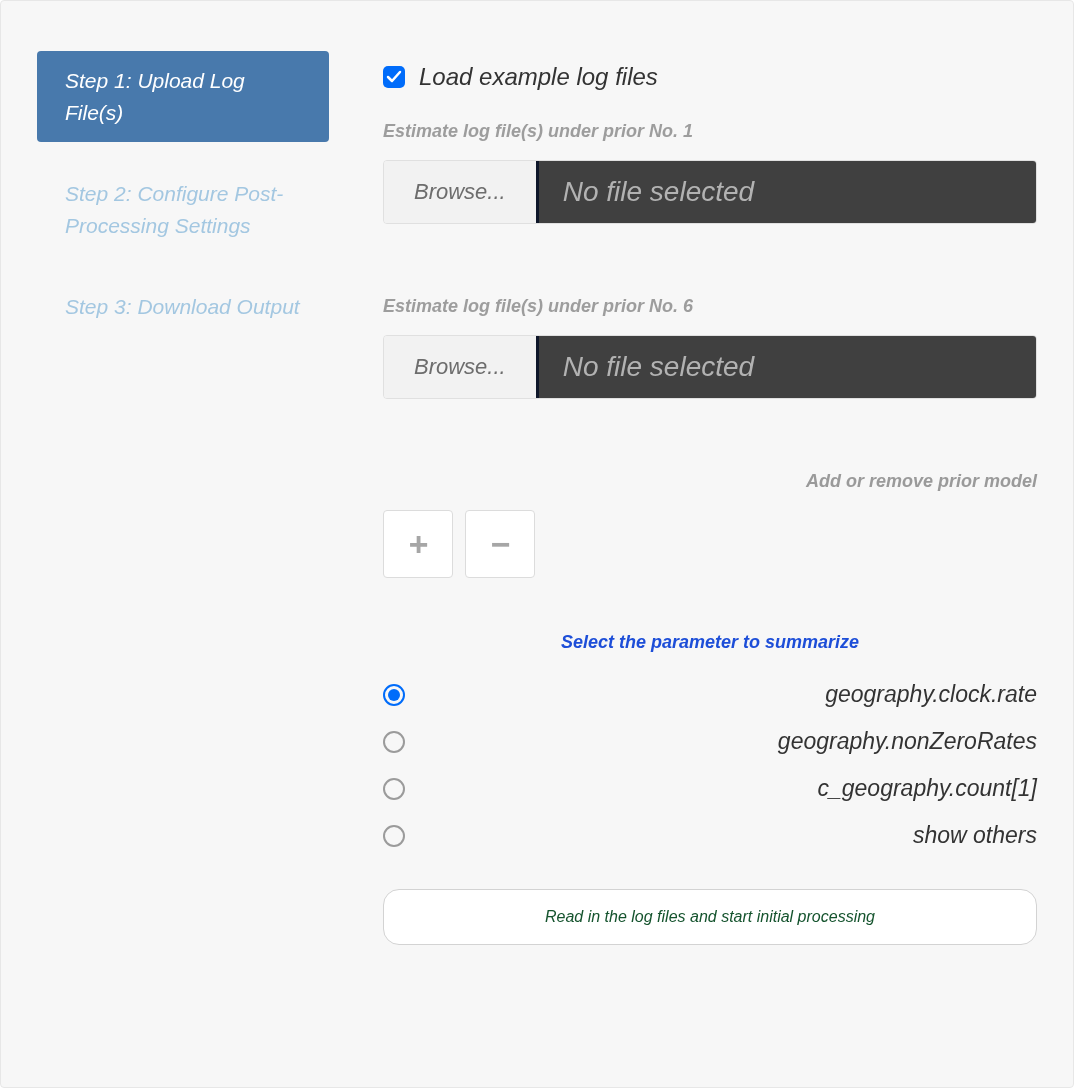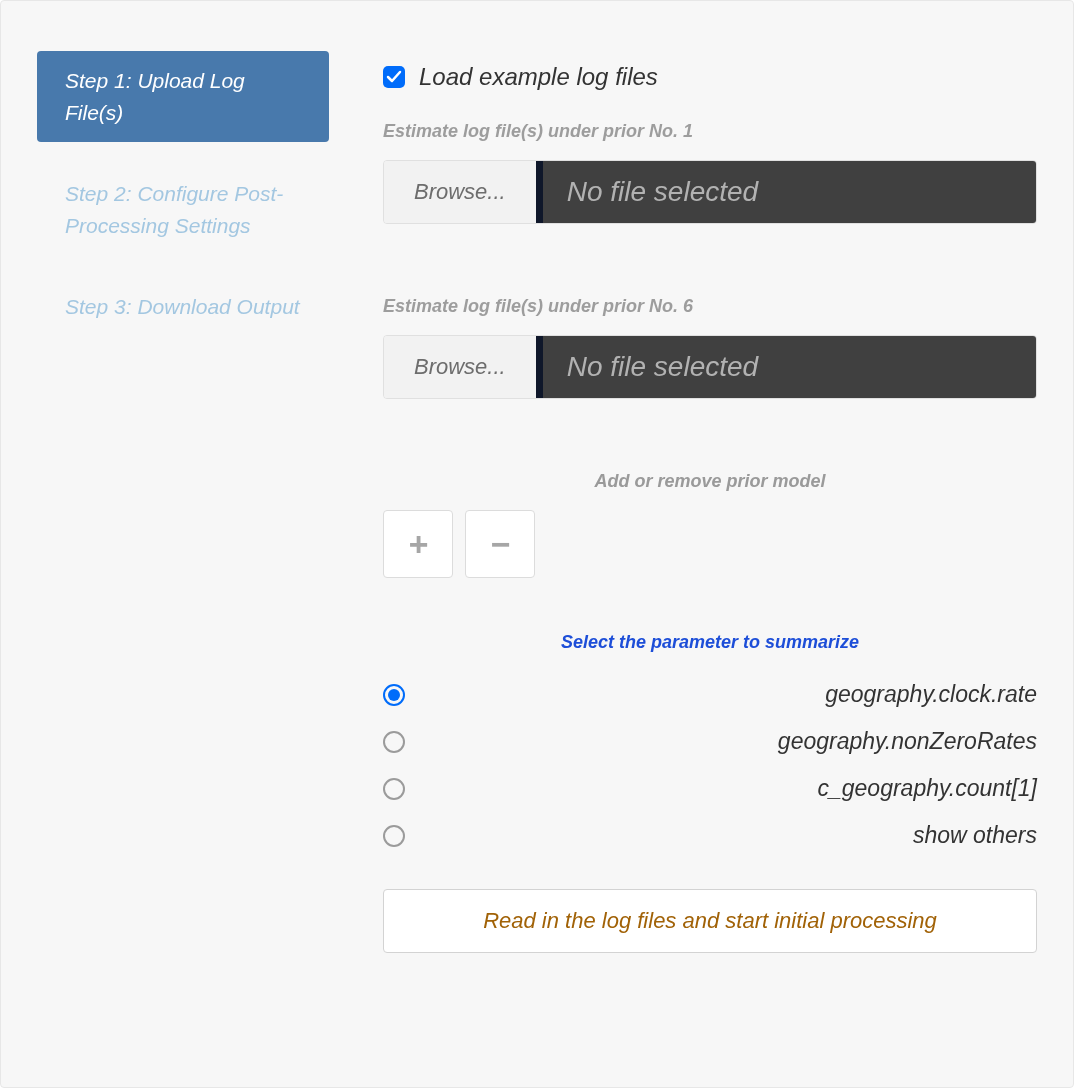--- a/index.html
+++ b/index.html
@@ -65,40 +65,40 @@
     font-size: 24px;
     color: #333;
   }
   .section-label {
     font-size: 18px;
     font-weight: 600;
     color: #9d9d9d;
     margin-bottom: 18px;
   }
   .section-label.centered {
-    text-align: center;
+    text-align: right;
     font-weight: 700;
     color: #9a9a9a;
   }
   .section-label.black {
     color: #1d4ed8;
     font-weight: 700;
     text-align: center;
   }
   .file-row {
     display: flex;
     border: 1px solid #e0e0e0;
     border-radius: 4px;
     overflow: hidden;
     margin-bottom: 72px;
     height: 64px;
   }
   .browse-btn {
     background: #f2f2f2;
-    border-right: 7px solid #0f172a;
+    border-right: 3px solid #0f172a;
     padding: 0 30px;
     font-size: 22px;
     color: #6d6d6d;
     display: flex;
     align-items: center;
     cursor: pointer;
   }
   .file-placeholder {
     flex: 1;
     background: #404040;
@@ -159,24 +159,24 @@
     background: #006cfa;
   }
   .radio-label {
     font-size: 23px;
     color: #333;
   }
   .action-btn {
     width: 100%;
     padding: 18px 20px;
     border: 1px solid #d3d3d3;
-    border-radius: 4px;
+    border-radius: 16px;
     background: #ffffff;
-    font-size: 22px;
-    color: #a16207;
+    font-size: 16px;
+    color: #14532d;
     text-align: center;
     cursor: pointer;
   }
 </style>
 </head>
 <body>
 
 <div class="panel">
 
   <div class="sidebar">

